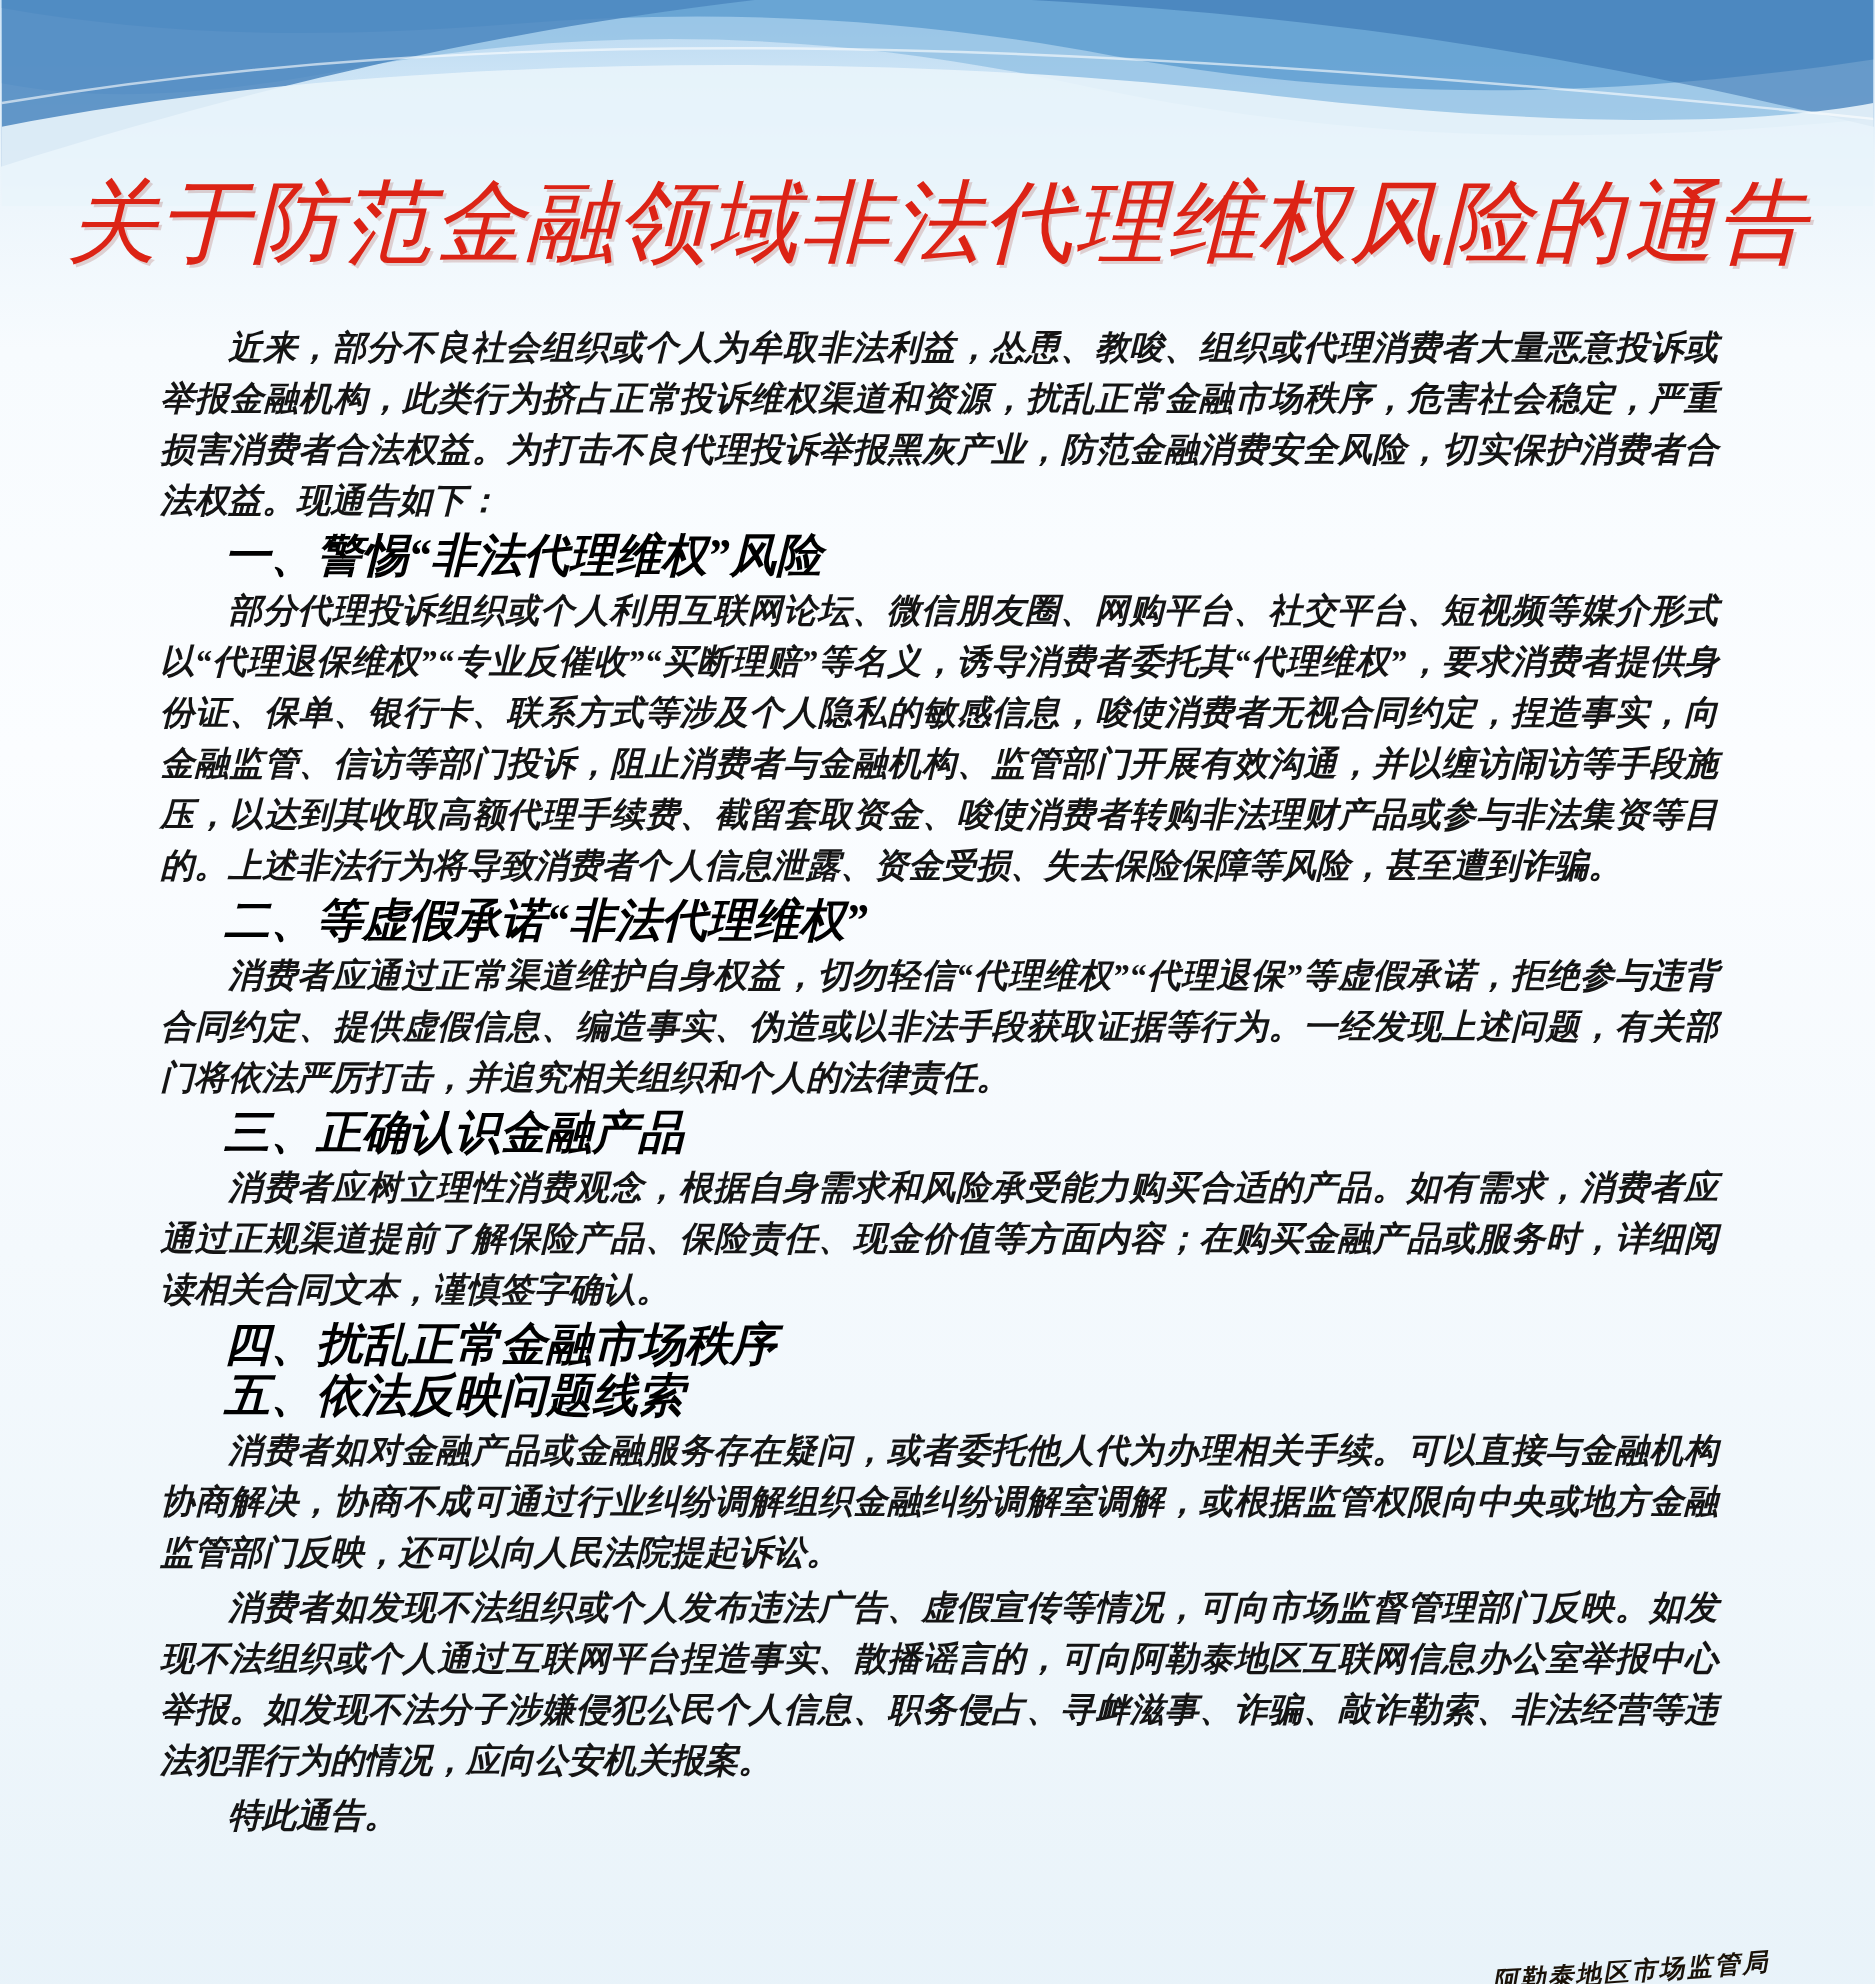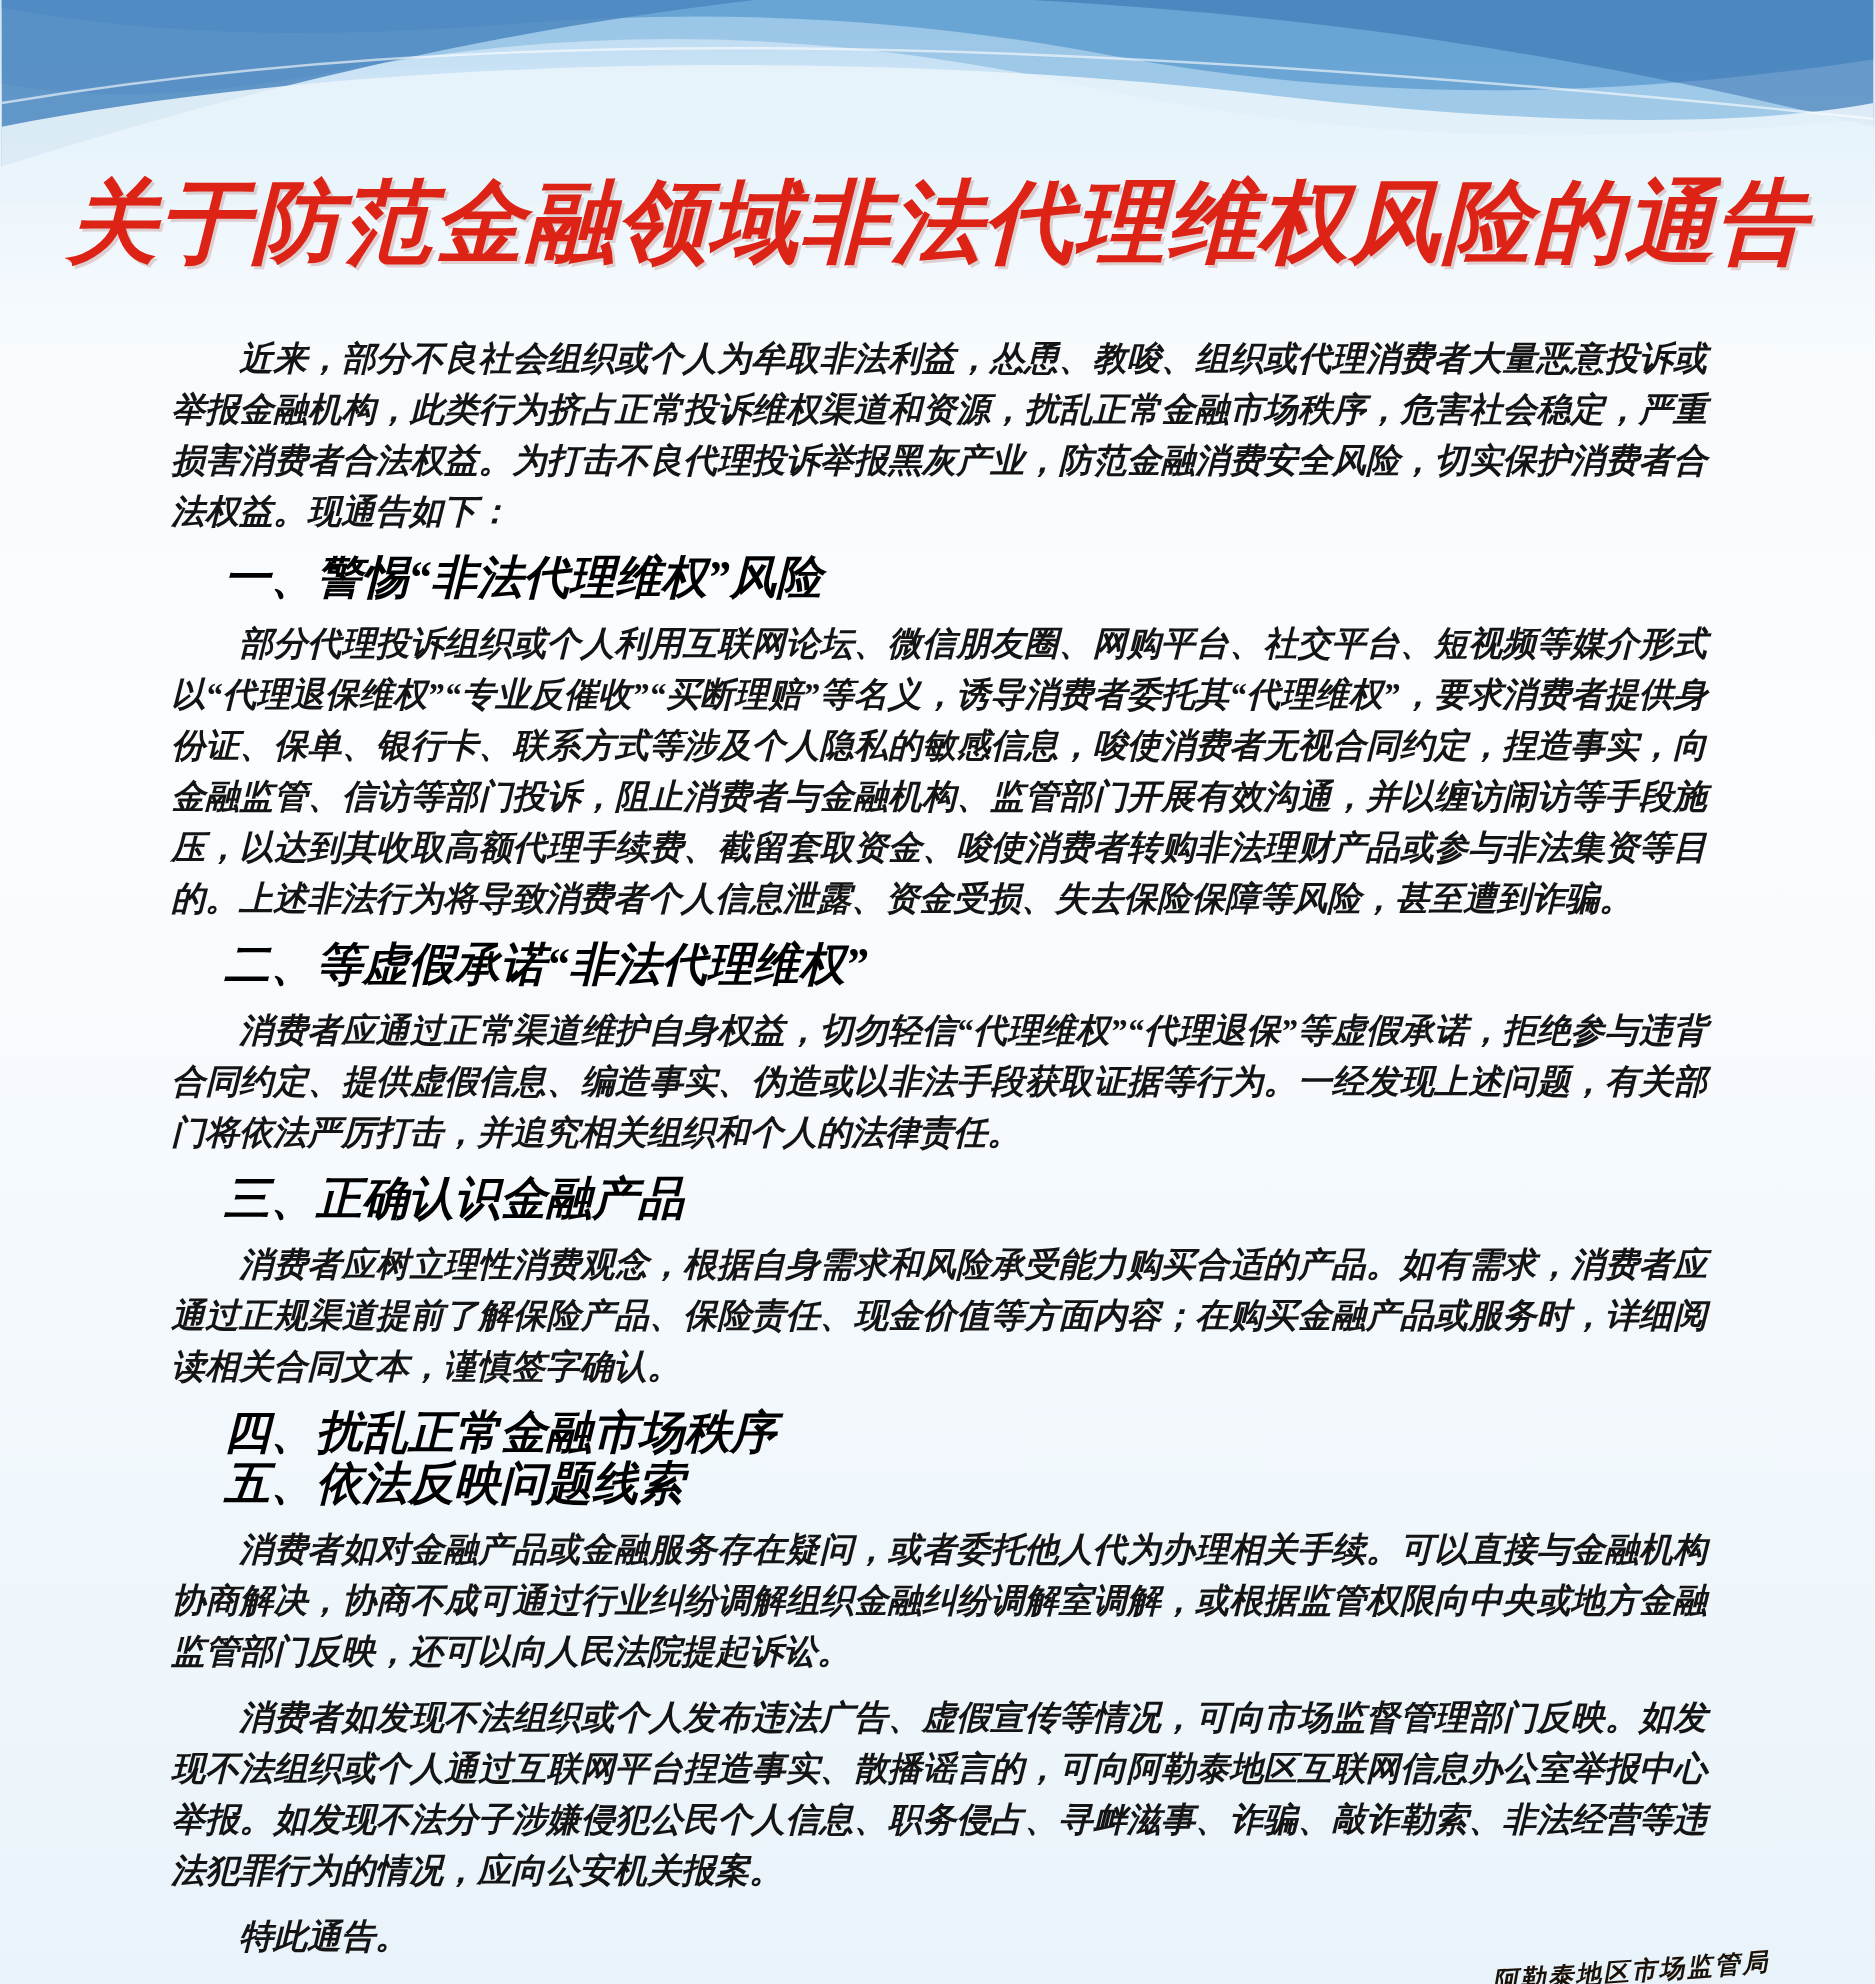--- a/index.html
+++ b/index.html
@@ -7,31 +7,31 @@
     position:relative;
     width:1875px;height:2501px;
     overflow:hidden;
     background:linear-gradient(180deg,#cfe4f6 0%,#eaf4fb 6%,#f7fbfe 14%,#fbfdff 30%,#f4f9fd 50%,#eef6fb 68%,#e7f2f9 82%,#dcedf6 100%);
     font-family:"Liberation Serif","DejaVu Serif",serif;
   }
   .deco{position:absolute;left:0;display:block;}
   .title{
     position:absolute;top:162px;left:0;width:100%;
     text-align:center;
-    font-size:90px;font-weight:700;font-style:italic;
+    font-size:90px;font-weight:400;font-style:italic;
     color:#dc2315;letter-spacing:1.6px;
     text-shadow:2.8px 2.8px 0 rgba(140,25,15,.18);
     margin:0;white-space:nowrap;
   }
   .content{
     position:absolute;left:156px;top:318px;width:1566px;
     font-size:34px;line-height:51px;color:#141414;
     text-align:justify;font-weight:600;font-style:italic;
   }
-  .content p{margin:15px;text-indent:68px;}
+  .content p{margin:4px;text-indent:68px;}
   .content h2{margin:0;font-size:46px;line-height:51px;text-indent:68px;font-weight:900;color:#000;}
   .stamp{position:absolute;}
   .stamp svg{width:100%;height:100%;display:block;}
   .stamp-label{
     position:absolute;color:#1a1208;font-weight:900;font-style:italic;
     white-space:nowrap;letter-spacing:2.4px;
   }
 </style>
 </head>
 <body>

